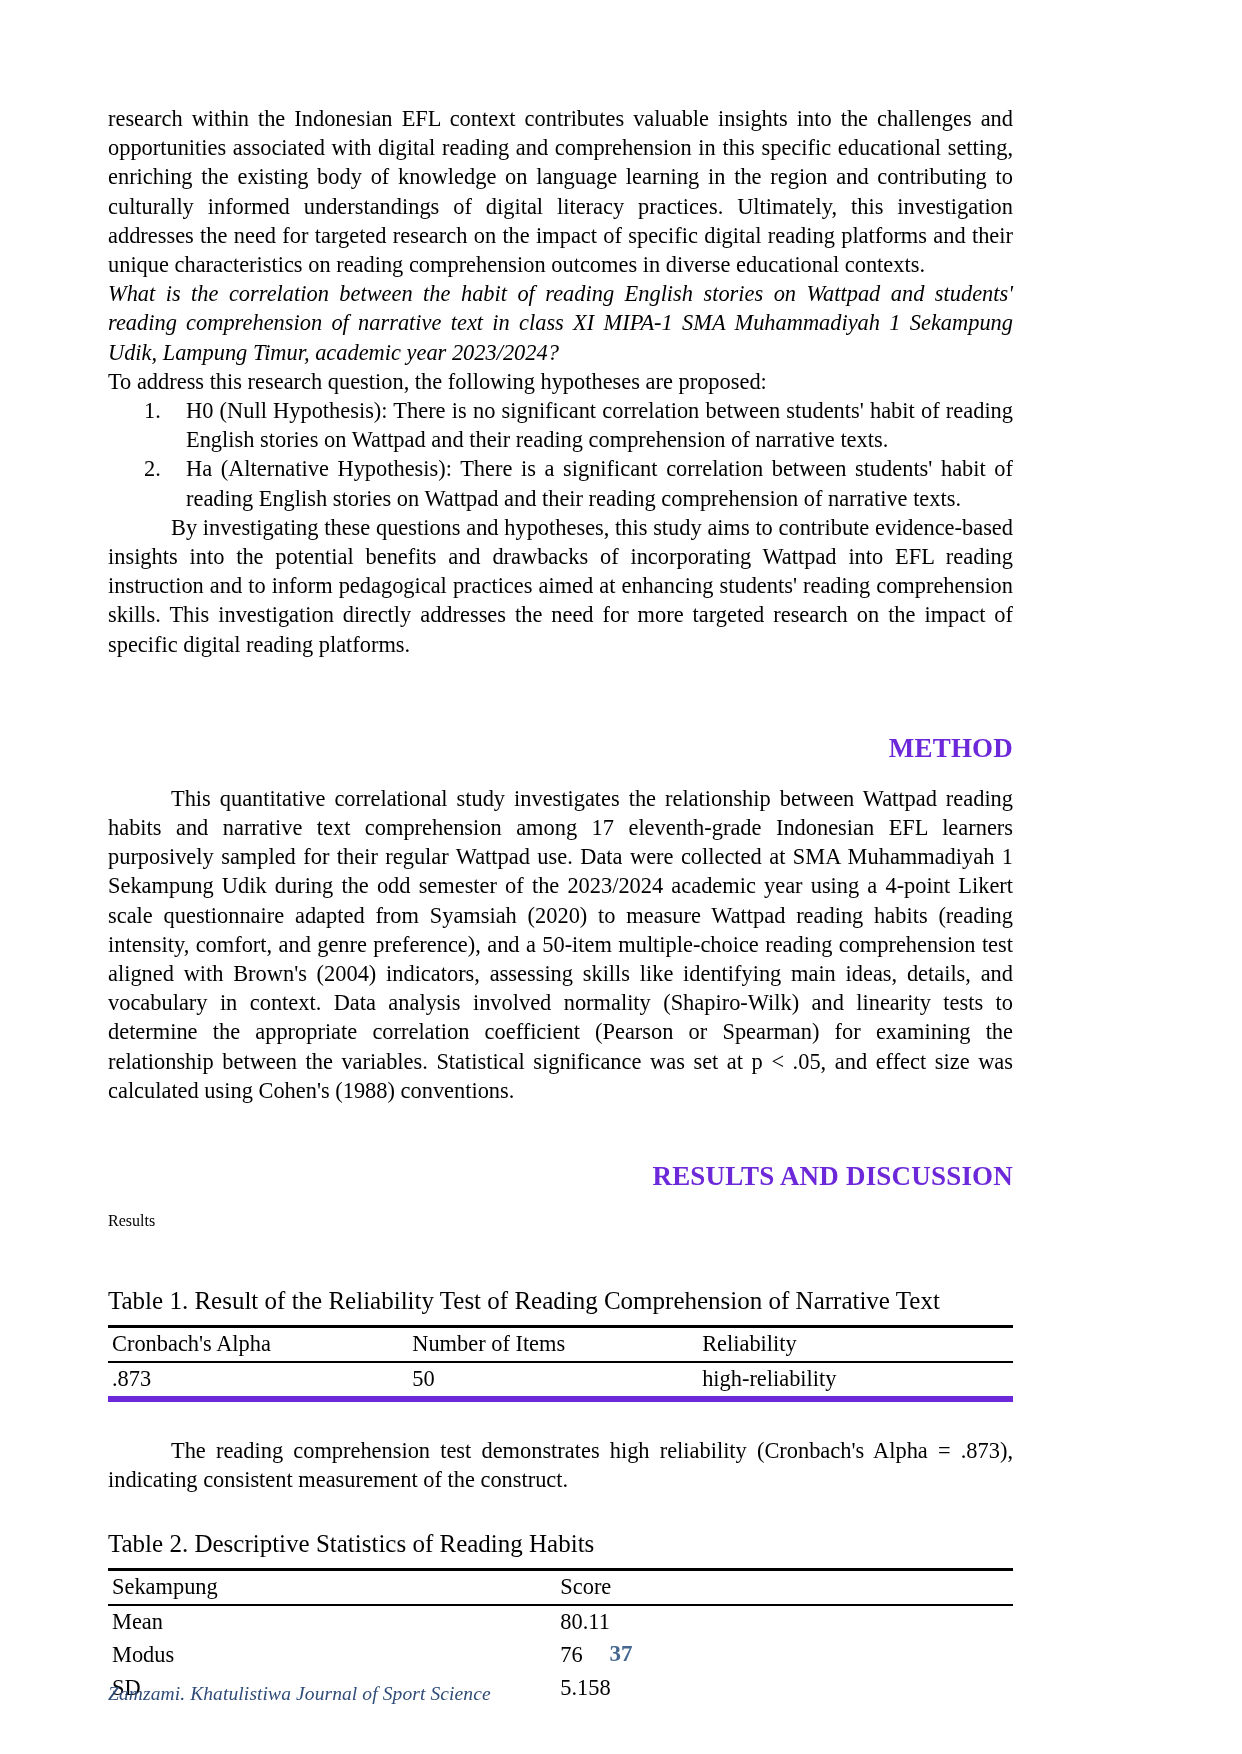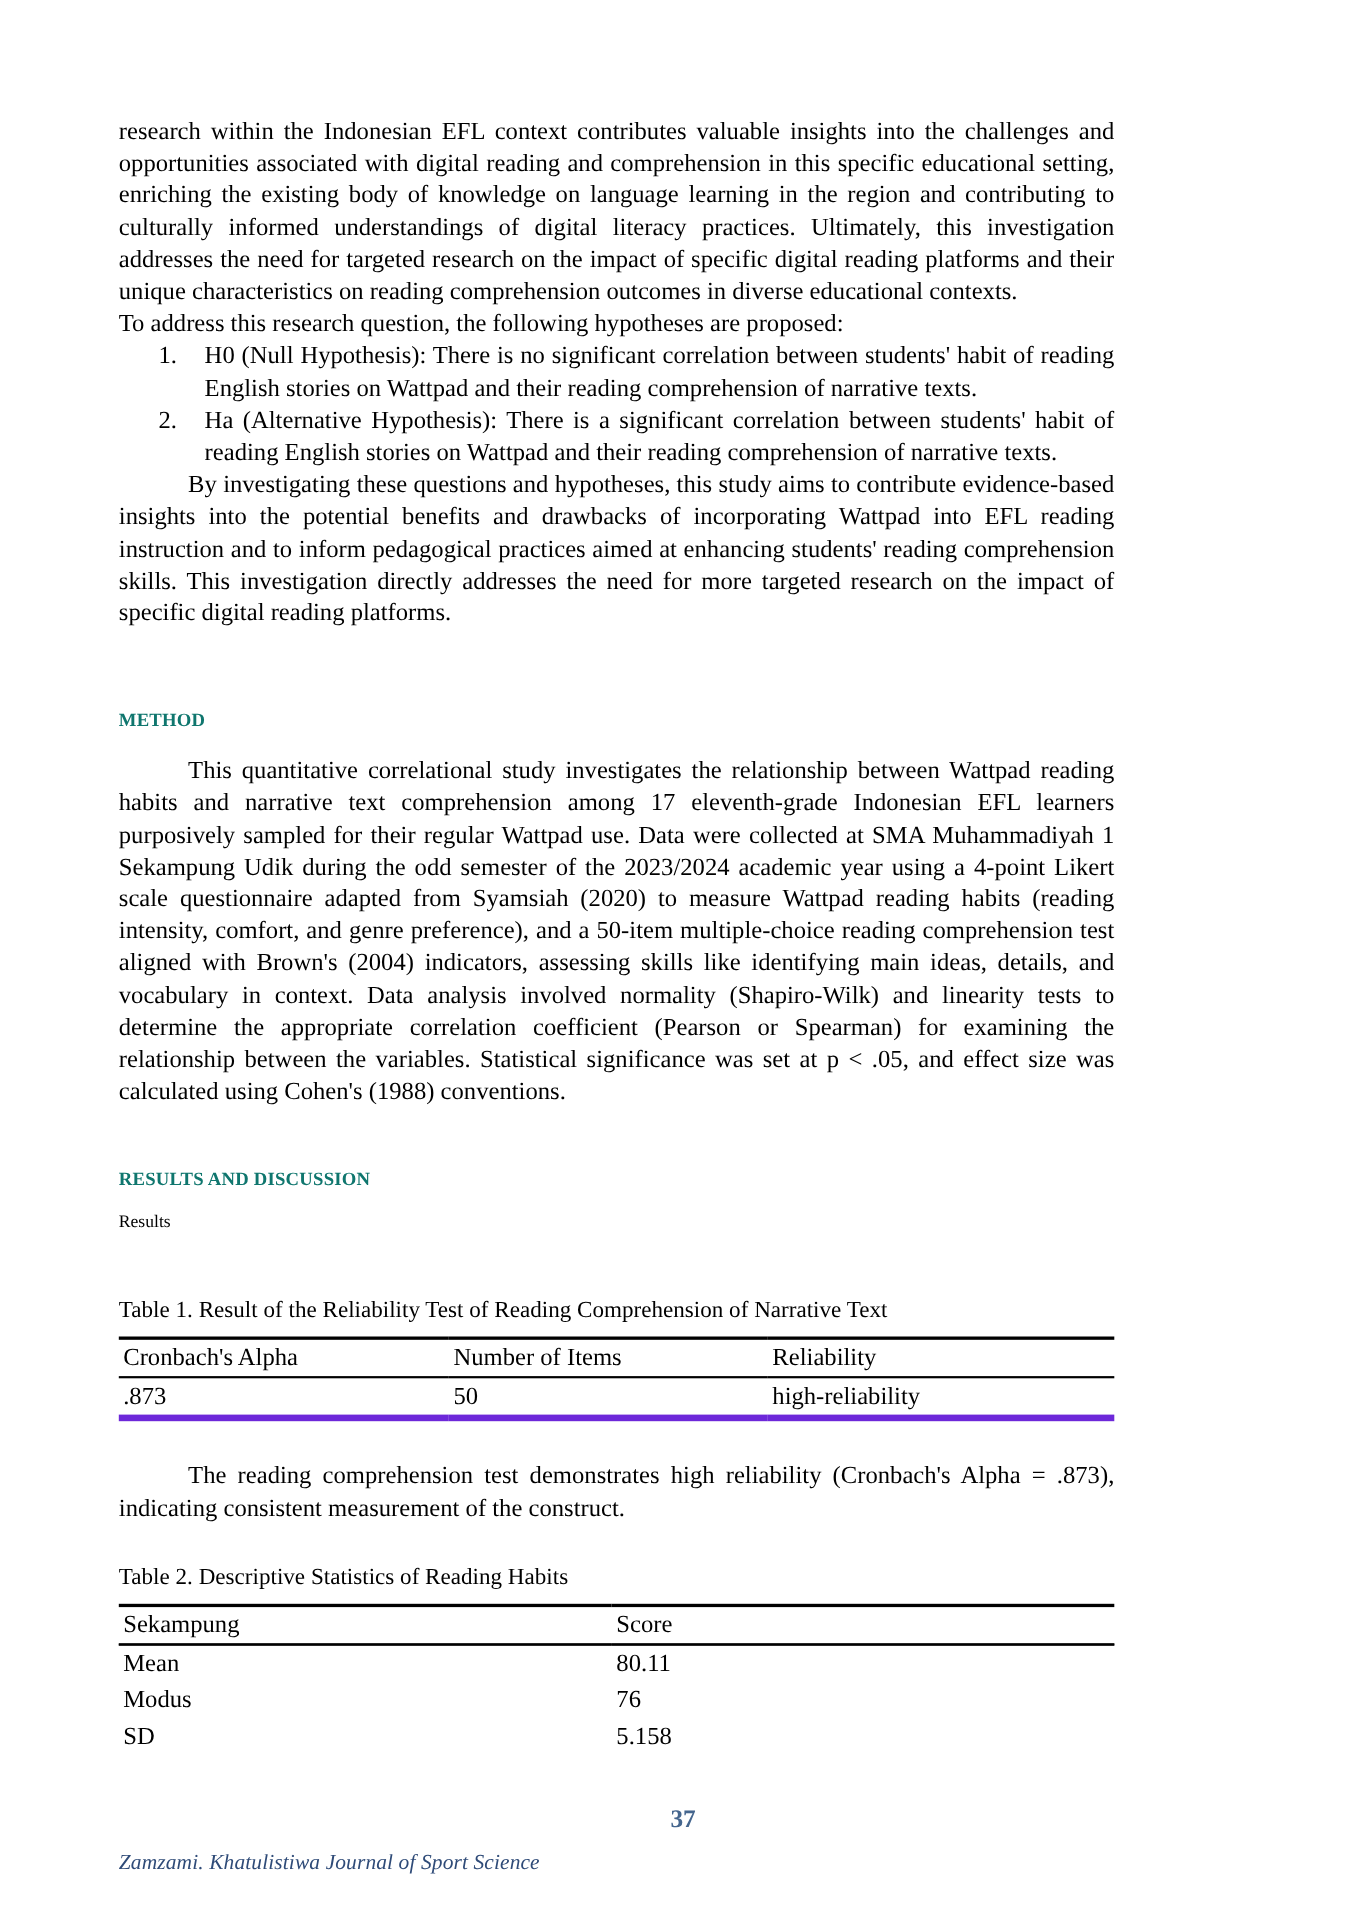--- a/index.html
+++ b/index.html
@@ -56,25 +56,25 @@
   ol.hyp > li::before {
     content: counter(hyp) ".";
     position: absolute;
     left: 36px;
     top: 0;
     width: 28px;
     text-align: left;
   }
 
   .section-head {
-    text-align: left;
+    text-align: right;
     font-weight: bold;
-    font-size: 17px;
+    font-size: 27px;
     letter-spacing: 0.2px;
-    color: #0f766e;
+    color: #6d28d9;
   }
   .sub-head {
     font-weight: normal;
     font-size: 16px;
   }
 
   .spacer-xs { height: 10px; }
   .spacer-s  { height: 20px; }
   .spacer-m  { height: 34px; }
   .spacer-l  { height: 56px; }
@@ -93,21 +93,21 @@
     vertical-align: bottom;
   }
   table.apa thead th { border-top: 3px solid #000; }
   table.apa thead tr.hdr th {
     border-top: none;
     border-bottom: 2px solid #000;
   }
   table.apa tr.toprule th { padding: 0; height: 0; line-height: 0; font-size: 0; }
   table.apa tbody tr.last td { border-bottom: 6px solid #6d28d9; }
 
-  .table-caption { font-size: 21px; line-height: 29px; }
+  .table-caption { font-size: 25px; line-height: 29px; }
 
   .col-a { width: 300px; }
   .col-b { width: 290px; margin-top: 28px; }
   .col-c { width: 315px; }
 
   .t2-col-a { width: 448px; }
   .t2-col-b { width: 457px; }
 
   .footer-journal {
     position: absolute;
@@ -132,20 +132,21 @@
 </head>
 <body>
 
 <div class="page">
 
   <div class="content">
 
     <p>research within the Indonesian EFL context contributes valuable insights into the challenges and opportunities associated with digital reading and comprehension in this specific educational setting, enriching the existing body of knowledge on language learning in the region and contributing to culturally informed understandings of digital literacy practices.  Ultimately, this investigation addresses the need for targeted research on the impact of specific digital reading platforms and their unique characteristics on reading comprehension outcomes in diverse educational contexts.</p>
 
 
+    <p class="italic">What is the correlation between the habit of reading English stories on Wattpad and students' reading comprehension of narrative text in class XI MIPA-1 SMA Muhammadiyah 1 Sekampung Udik, Lampung Timur, academic year 2023/2024?</p>
 
     <p>To address this research question, the following hypotheses are proposed:</p>
 
     <ol class="hyp">
       <li>H0 (Null Hypothesis): There is no significant correlation between students' habit of reading English stories on Wattpad and their reading comprehension of narrative texts.</li>
       <li>Ha (Alternative Hypothesis): There is a significant correlation between students' habit of reading English stories on Wattpad and their reading comprehension of narrative texts.</li>
     </ol>
 
     <p class="indent">By investigating these questions and hypotheses, this study aims to contribute evidence-based insights into the potential benefits and drawbacks of incorporating Wattpad into EFL reading instruction and to inform pedagogical practices aimed at enhancing students' reading comprehension skills.  This investigation directly addresses the need for more targeted research on the impact of specific digital reading platforms.</p>
 

